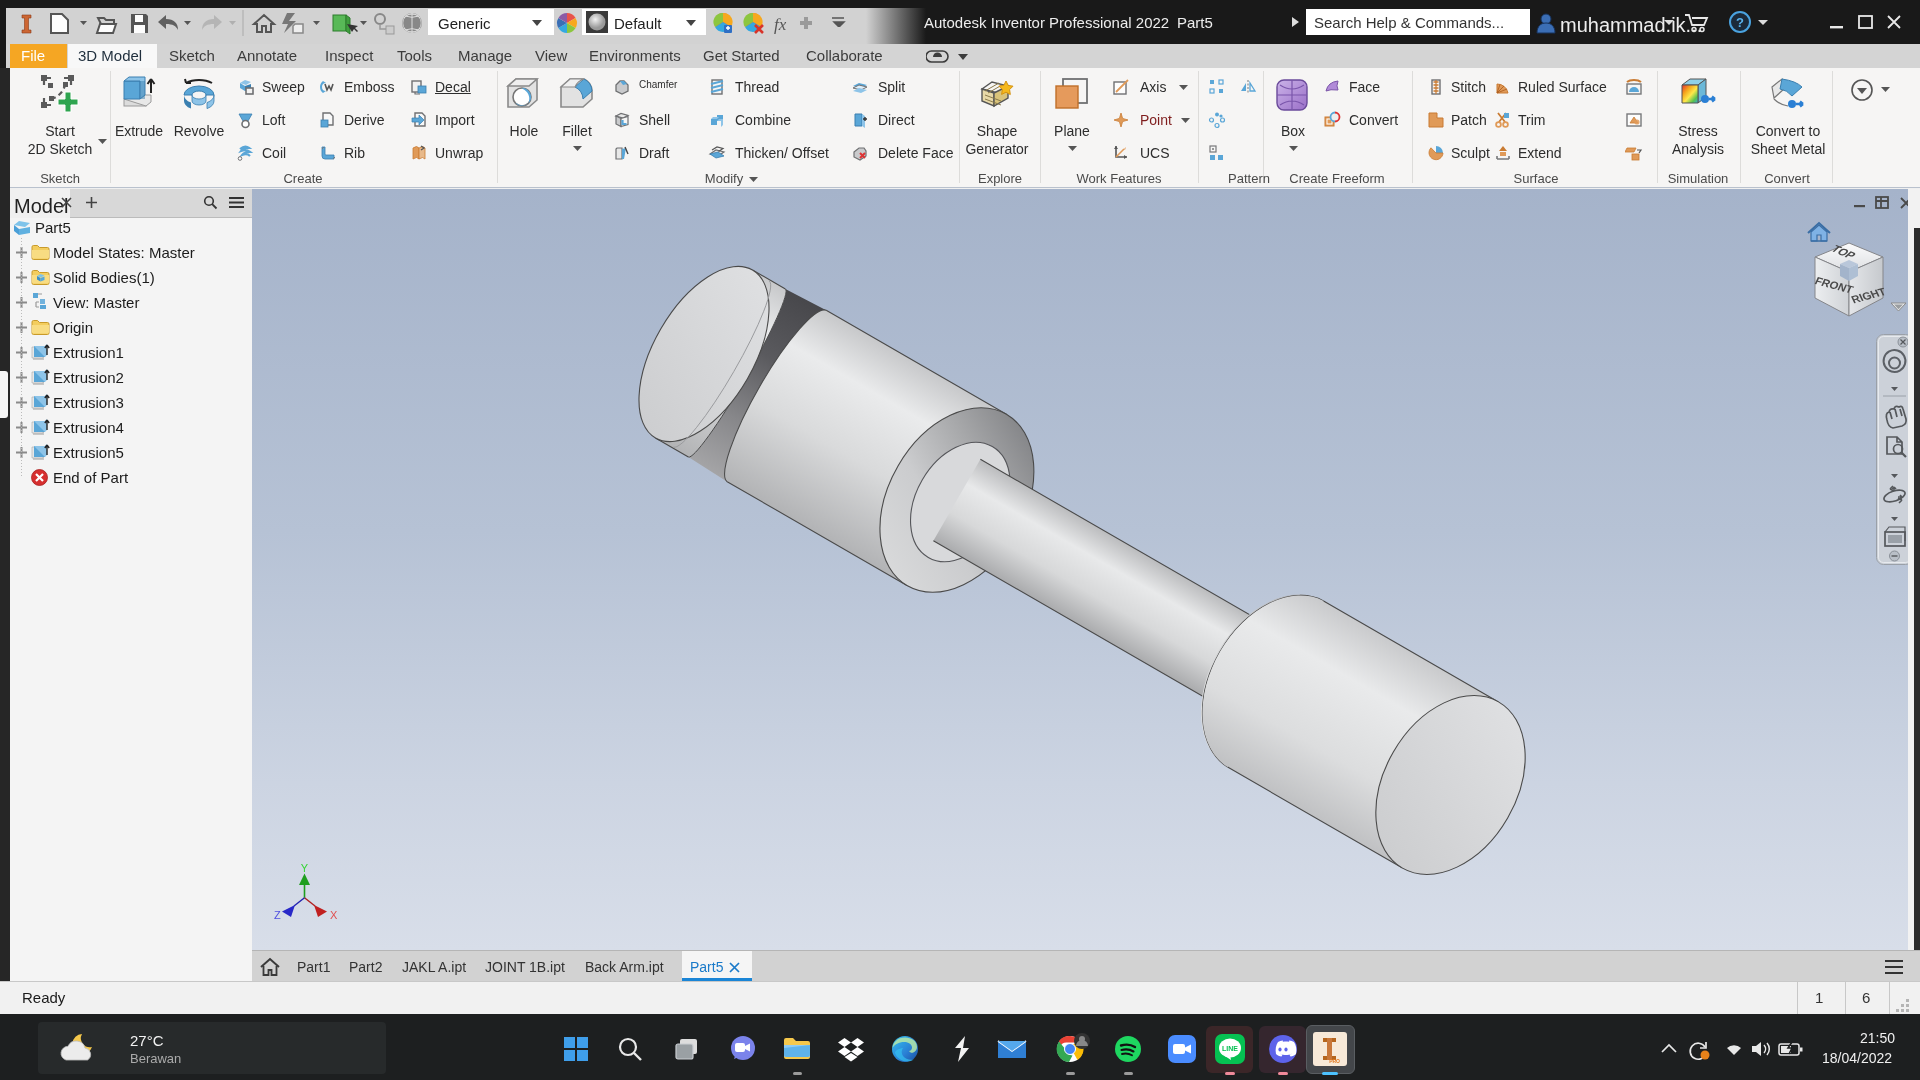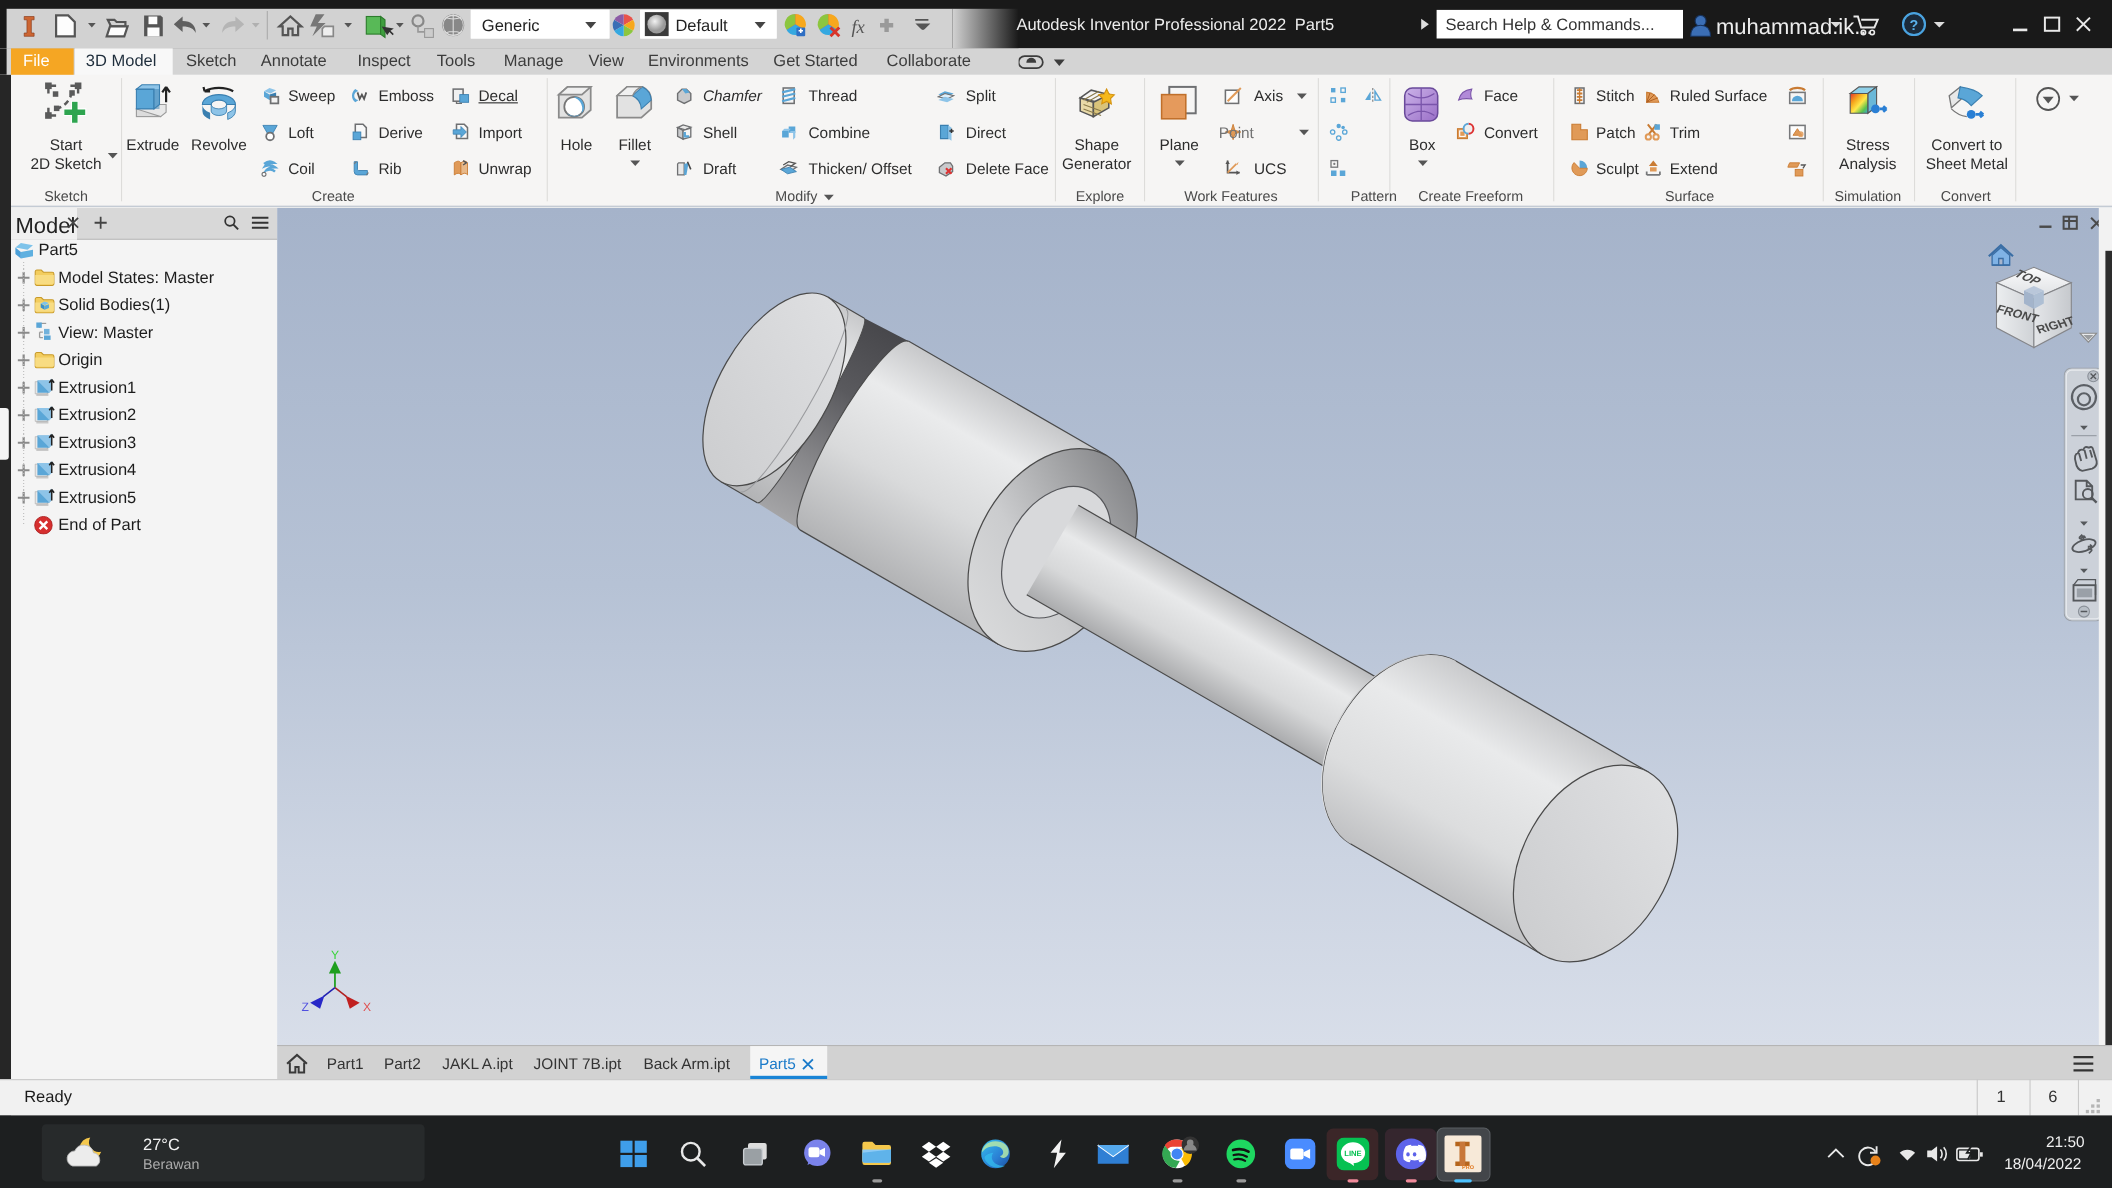--- a/index.html
+++ b/index.html
@@ -344,21 +344,21 @@
 <svg class="abs" style="left:410px;top:144px" width="18" height="18" viewBox="0 0 18 18">
       <path d="M3 4 q4 -3 6 0 v11 q-2 -3 -6 0 z" fill="#e09a58" stroke="#c97b32" stroke-width="0.8"></path>
       <path d="M9 4 q4 -3 6 0 v11 q-2 -3 -6 0 z" fill="#e8b98a" stroke="#c97b32" stroke-width="0.8"></path>
       <path d="M11 2 l3 2 l-3 2" fill="none" stroke="#555" stroke-width="1.3"></path>
     </svg>
     <div class="txt" style="left:435px;top:145px;font-size:14px;color:#2d2d2d;">Unwrap</div>
 <svg class="abs" style="left:613px;top:78px" width="18" height="18" viewBox="0 0 18 18">
       <path d="M3 7 l4 -4 h4 l4 4 v6 l-6 3 l-6 -3 z" fill="#c9cacc" stroke="#6f7072" stroke-width="1.3"></path>
       <path d="M7 3 l4 0 l3 3 l-4 1 z" fill="#5aa6d7"></path>
     </svg>
-    <div class="txt" style="left:639px;top:79px;font-size:14px;color:#2d2d2d;font-style:italic;">Chamfer</div>
+    <div class="txt" style="left:639px;top:79px;font-size:10px;color:#2d2d2d;">Chamfer</div>
 <svg class="abs" style="left:613px;top:111px" width="18" height="18" viewBox="0 0 18 18">
       <path d="M3 5 l5 -2.5 l7 2 l-5 2.5 z" fill="#e8e8e8" stroke="#6f7072" stroke-width="1.2"></path>
       <path d="M3 5 l5 2.5 v8 l-5 -2.5 z" fill="#c9cacc" stroke="#6f7072" stroke-width="1.2"></path>
       <path d="M8 7.5 l7 -2 v8 l-7 2 z" fill="#f5f5f5" stroke="#6f7072" stroke-width="1.2"></path>
       <path d="M9.5 9 v4 h4" fill="none" stroke="#5aa6d7" stroke-width="2.2"></path>
     </svg>
     <div class="txt" style="left:639px;top:112px;font-size:14px;color:#2d2d2d;">Shell</div>
 <svg class="abs" style="left:613px;top:144px" width="18" height="18" viewBox="0 0 18 18">
       <path d="M4 4 h5 v11 h-6 v-10 z" fill="#e8e8e8" stroke="#6f7072" stroke-width="1.2"></path>
       <path d="M9 5 l4 -1 l-2 11 l-2 0 z" fill="#5aa6d7"></path>
@@ -404,21 +404,21 @@
       <path d="M4 14 L14 4" stroke="#e09a58" stroke-width="1.8"></path>
       <path d="M14 4 l2 -2" stroke="#e09a58" stroke-width="1.8"></path>
     </svg>
     <div class="txt" style="left:1140px;top:79px;font-size:14px;color:#2d2d2d;">Axis</div>
     <svg class="abs" style="left:1178px;top:84px" width="11" height="7">
       <path d="M1 1 l9 0 l-4.5 5 z" fill="#555"></path>
     </svg>
 <svg class="abs" style="left:1112px;top:111px" width="18" height="18" viewBox="0 0 18 18">
       <path d="M9 2 l1.6 5.4 L16 9 l-5.4 1.6 L9 16 l-1.6 -5.4 L2 9 l5.4 -1.6 z" fill="#e09a58" stroke="#c97b32" stroke-width="0.8"></path>
     </svg>
-    <div class="txt" style="left:1108px;top:112px;font-size:14px;color:#737373;">Point</div>
+    <div class="txt" style="left:1140px;top:112px;font-size:14px;color:#7f1d1d;">Point</div>
     <svg class="abs" style="left:1180px;top:117px" width="11" height="7">
       <path d="M1 1 l9 0 l-4.5 5 z" fill="#555"></path>
     </svg>
 <svg class="abs" style="left:1112px;top:144px" width="18" height="18" viewBox="0 0 18 18">
       <path d="M4 2 v11 h11" fill="none" stroke="#555" stroke-width="1.6"></path>
       <path d="M4 2 l-2 3 h4 z M15 13 l-3 -2 v4 z" fill="#555"></path>
       <path d="M4 13 L12 5" stroke="#e09a58" stroke-width="1.6"></path>
       <path d="M12 5 l2 -2 l-1 3 z" fill="#e09a58"></path>
     </svg>
     <div class="txt" style="left:1140px;top:145px;font-size:14px;color:#2d2d2d;">UCS</div>
@@ -802,21 +802,21 @@
 <div class="abs" style="left:1914px;top:228px;width:6px;height:722px;background:#2d2d2d;"></div>
 
 <div class="abs" style="left:252px;top:950px;width:1668px;height:31px;background:#d2d2d2;border-top:1px solid #b5b5b5;"></div>
 <svg class="abs" style="left:259px;top:957px" width="22" height="20" viewBox="0 0 22 20">
       <path d="M2 10 L11 2 L20 10" fill="none" stroke="#3a3a3a" stroke-width="2"></path>
       <path d="M4.5 9 v9 h5 v-5 h3 v5 h5 v-9" fill="none" stroke="#3a3a3a" stroke-width="1.8"></path>
     </svg>
 <div class="txt" style="left:297px;top:959px;font-size:14px;color:#333;">Part1</div>
 <div class="txt" style="left:349px;top:959px;font-size:14px;color:#333;">Part2</div>
 <div class="txt" style="left:402px;top:959px;font-size:14px;color:#333;">JAKL A.ipt</div>
-<div class="txt" style="left:485px;top:959px;font-size:14px;color:#333;">JOINT 7B.ipt</div>
+<div class="txt" style="left:485px;top:959px;font-size:14px;color:#333;">JOINT 1B.ipt</div>
 <div class="txt" style="left:585px;top:959px;font-size:14px;color:#333;">Back Arm.ipt</div>
 <div class="abs" style="left:682px;top:951px;width:70px;height:30px;background:#f5f5f5;"></div>
 <div class="abs" style="left:682px;top:978px;width:70px;height:3px;background:#1a85d6;"></div>
 <div class="txt" style="left:690px;top:959px;font-size:14px;color:#1a7ac9;">Part5</div>
 <svg class="abs" style="left:728px;top:961px" width="13" height="13">
       <path d="M2 2 l9 9 M11 2 l-9 9" stroke="#1a7ac9" stroke-width="1.7"></path>
     </svg>
 <svg class="abs" style="left:1884px;top:959px" width="20" height="16">
       <path d="M1 2 h18 M1 8 h18 M1 14 h18" stroke="#333" stroke-width="2"></path>
     </svg>

